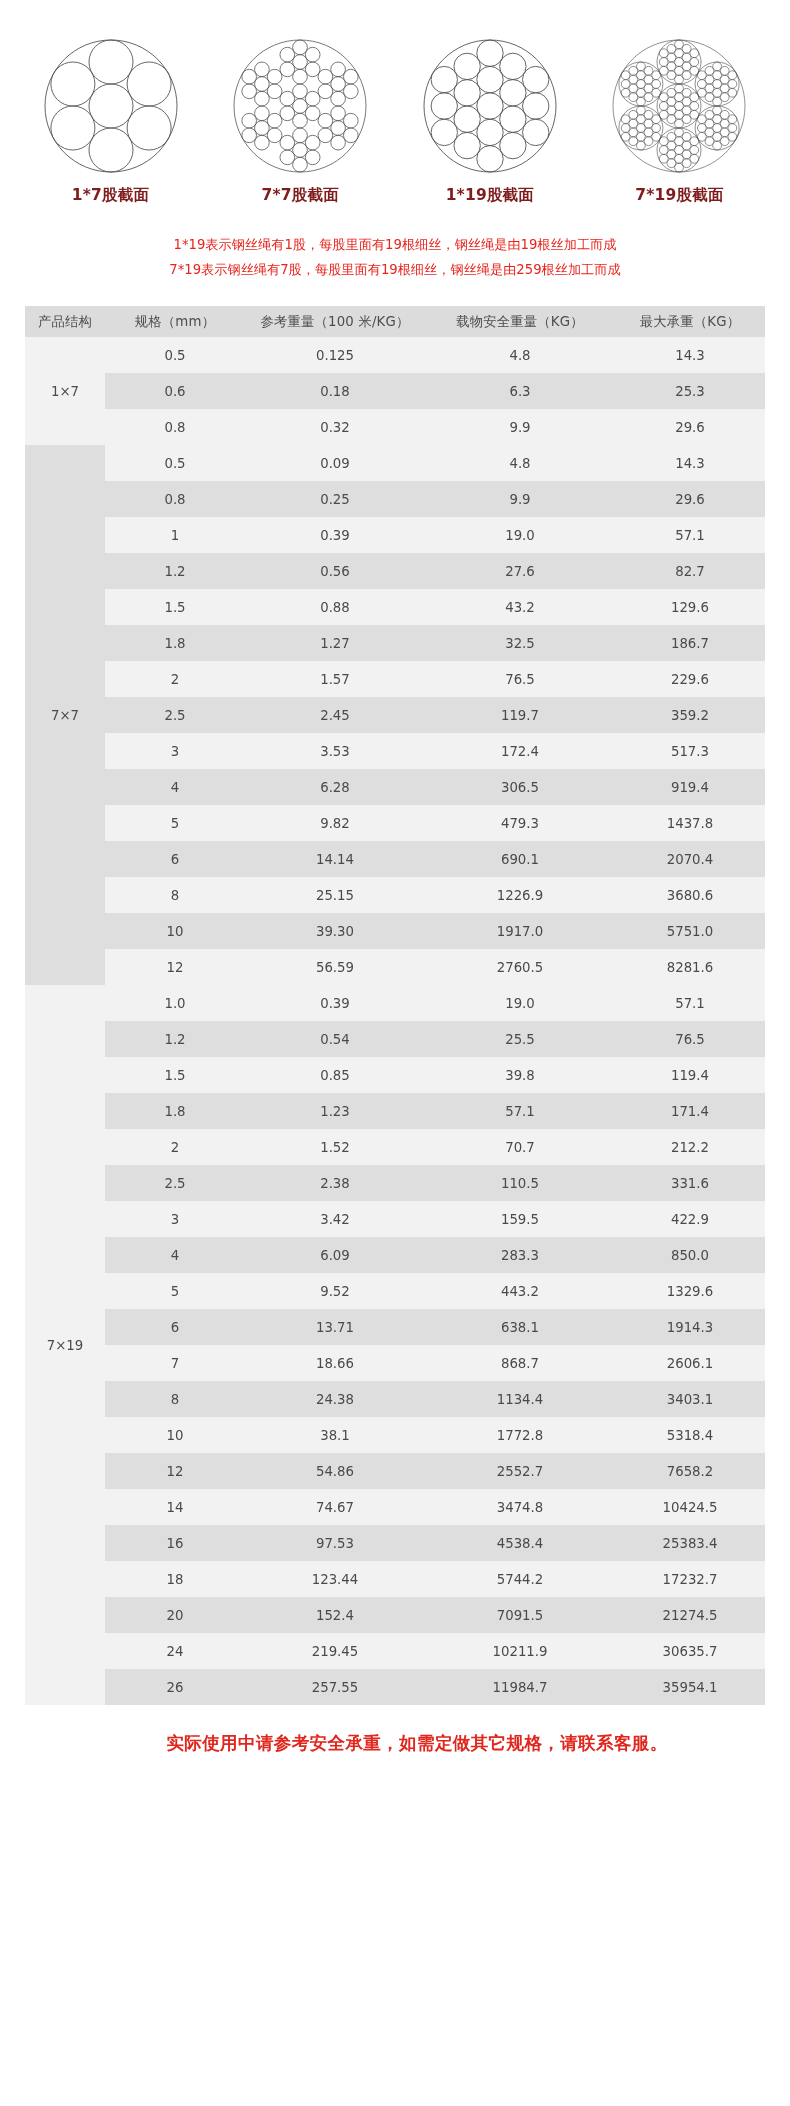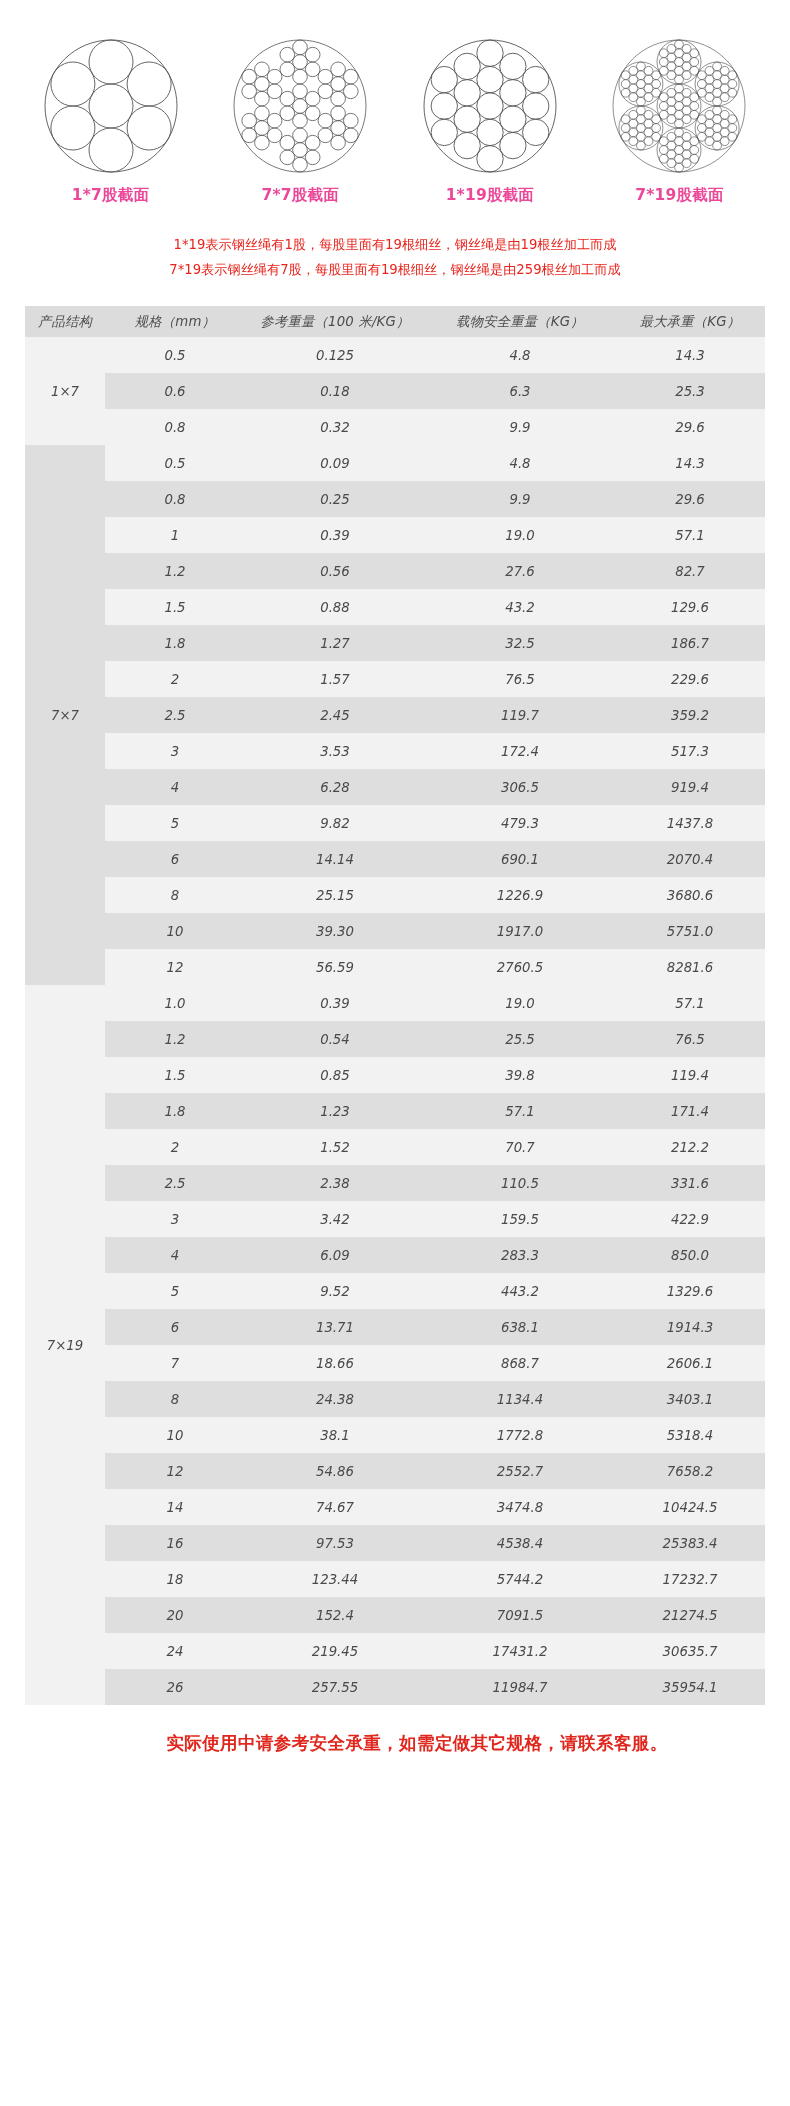--- a/index.html
+++ b/index.html
@@ -21,21 +21,21 @@
     width: 165px;
     display: flex;
     flex-direction: column;
     align-items: center;
   }
   .diagram-svg { display: block; }
   .diagram-caption {
     margin-top: 9px;
     font-size: 15.5px;
     font-weight: bold;
-    color: #ec4899;
+    color: #7f1d1d;
     letter-spacing: 0.2px;
     font-family: "DejaVu Sans", "Liberation Sans", sans-serif;
   }
 
   
   .notes {
     margin-top: 26px;
     padding: 0 0 0 0;
     text-align: center;
   }
@@ -49,21 +49,20 @@
 
   
   .table-wrap {
     margin: 24px 25px 0 25px;
     width: 740px;
   }
   table.spec {
     width: 740px;
     border-collapse: collapse;
     table-layout: fixed;
-    font-style: italic;
   }
   table.spec col.c-struct { width: 80px; }
   table.spec col.c-spec   { width: 140px; }
   table.spec col.c-ref    { width: 180px; }
   table.spec col.c-safe   { width: 190px; }
   table.spec col.c-max    { width: 150px; }
 
   table.spec thead th {
     background: #dcdcdc;
     color: #4d4d4d;
@@ -518,21 +517,21 @@
         </tr>
         <tr class="row-even">
           <td>20</td>
           <td>152.4</td>
           <td>7091.5</td>
           <td>21274.5</td>
         </tr>
         <tr class="row-odd">
           <td>24</td>
           <td>219.45</td>
-          <td>17431.2</td>
+          <td>10211.9</td>
           <td>30635.7</td>
         </tr>
         <tr class="row-even">
           <td>26</td>
           <td>257.55</td>
           <td>11984.7</td>
           <td>35954.1</td>
         </tr>
       </tbody>
   </table>

